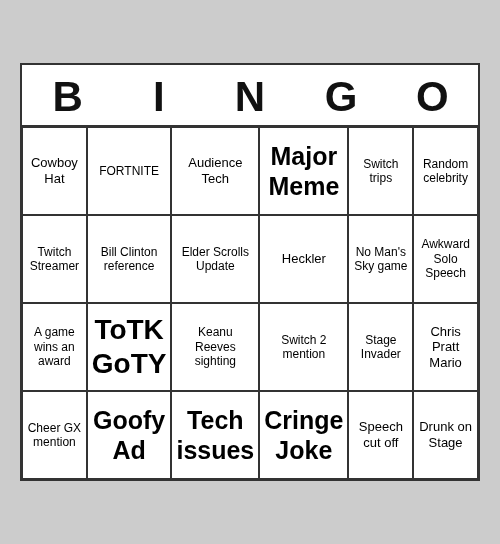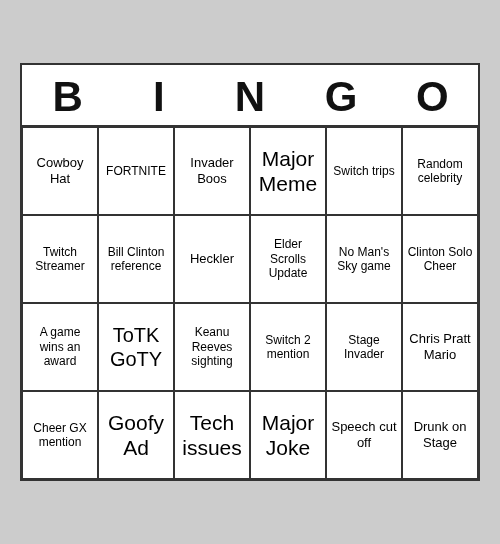--- a/index.html
+++ b/index.html
@@ -45,22 +45,22 @@
       padding: 6px 4px;
       line-height: 1.2;
     }
     .bingo-cell span {
       display: block;
       width: 100%;
       text-align: center;
     }
     .size-normal { font-size: 13px; }
     .size-small  { font-size: 12px; }
-    .size-large  { font-size: 21px; font-weight: normal; }
-    .size-xlarge { font-size: 20px; font-weight: normal; }
+    .size-large  { font-size: 25px; font-weight: bold; }
+    .size-xlarge { font-size: 28px; font-weight: bold; }
   </style>
 </head>
 <body>
 
 <div class="bingo-card">
   <div class="bingo-title">
 
   <span class="bingo-letter">B</span>
       <span class="bingo-letter">I</span>
       <span class="bingo-letter">N</span>
@@ -69,48 +69,48 @@
     </div>
   <div class="bingo-grid">
 
   <div class="bingo-cell">
         <span class="size-normal">Cowboy Hat</span>
       </div>
       <div class="bingo-cell">
         <span class="size-small">FORTNITE</span>
       </div>
       <div class="bingo-cell">
-        <span class="size-normal">Invader Boos</span>
+        <span class="size-normal">Audience Tech</span>
       </div>
       <div class="bingo-cell">
         <span class="size-large">Major Meme</span>
       </div>
       <div class="bingo-cell">
         <span class="size-small">Switch trips</span>
       </div>
       <div class="bingo-cell">
         <span class="size-small">Random celebrity</span>
       </div>
       <div class="bingo-cell">
         <span class="size-small">Twitch Streamer</span>
       </div>
       <div class="bingo-cell">
         <span class="size-small">Bill Clinton reference</span>
       </div>
       <div class="bingo-cell">
-        <span class="size-normal">Heckler</span>
+        <span class="size-small">Elder Scrolls Update</span>
       </div>
       <div class="bingo-cell">
-        <span class="size-small">Elder Scrolls Update</span>
+        <span class="size-normal">Heckler</span>
       </div>
       <div class="bingo-cell">
         <span class="size-small">No Man's Sky game</span>
       </div>
       <div class="bingo-cell">
-        <span class="size-small">Clinton Solo Cheer</span>
+        <span class="size-small">Awkward Solo Speech</span>
       </div>
       <div class="bingo-cell">
         <span class="size-small">A game wins an award</span>
       </div>
       <div class="bingo-cell">
         <span class="size-xlarge">ToTK GoTY</span>
       </div>
       <div class="bingo-cell">
         <span class="size-small">Keanu Reeves sighting</span>
       </div>
@@ -126,21 +126,21 @@
       <div class="bingo-cell">
         <span class="size-small">Cheer GX mention</span>
       </div>
       <div class="bingo-cell">
         <span class="size-large">Goofy Ad</span>
       </div>
       <div class="bingo-cell">
         <span class="size-large">Tech issues</span>
       </div>
       <div class="bingo-cell">
-        <span class="size-large">Major Joke</span>
+        <span class="size-large">Cringe Joke</span>
       </div>
       <div class="bingo-cell">
         <span class="size-normal">Speech cut off</span>
       </div>
       <div class="bingo-cell">
         <span class="size-normal">Drunk on Stage</span>
       </div>
     </div>
 </div>
 

